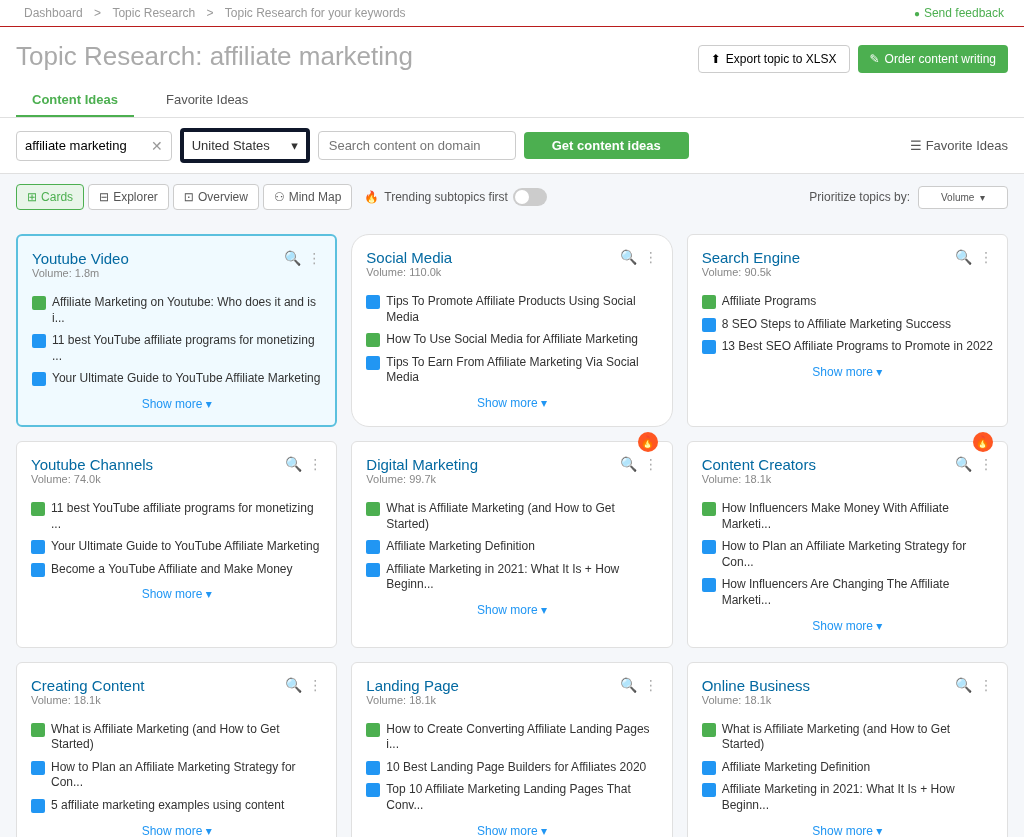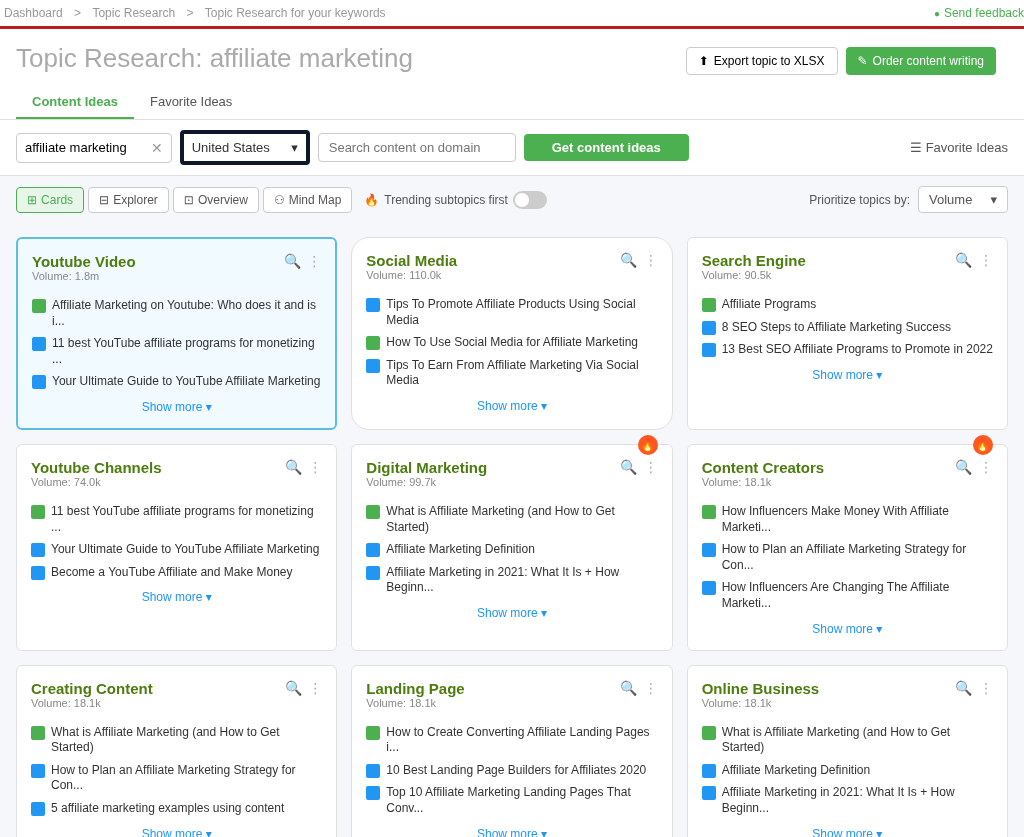--- a/index.html
+++ b/index.html
@@ -1,49 +1,49 @@
 <!DOCTYPE html>
 <html><head>
   <meta charset="utf-8">
   <style>
     * { box-sizing: border-box; margin: 0; padding: 0; }
     body { font-family: Arial, sans-serif; font-size: 13px; color: #333; background: #f5f7fa; }
 
     .top-bar {
       background: #fff;
-      border-bottom: 3px solid #b91c1c;
-      padding: 6px 0;
+      border-bottom: 1px solid #b91c1c;
+      padding: 6px 20px;
       display: flex;
       justify-content: space-between;
       align-items: flex-end;
     }
     .breadcrumb { font-size: 12px; color: #666; }
     .breadcrumb span { color: #999; margin: 0 4px; }
     .send-feedback { font-size: 12px; color: #4CAF50; display: flex; align-items: center; gap: 4px; cursor: pointer; }
     .send-feedback::before { content: '●'; color: #4CAF50; font-size: 10px; }
 
     .header-area {
       background: #fff;
-      padding: 14px 28px 0 16px;
+      padding: 14px 16px 0 16px;
       border-bottom: 1px solid #e0e0e0;
     }
     .page-title { font-size: 26px; font-weight: bold; margin-bottom: 12px; }
     .page-title span { color: #aaa; font-weight: normal; }
     .btn-export {
       border: 1px solid #ccc; background: #fff; padding: 6px 12px;
       border-radius: 4px; font-size: 12px; cursor: pointer; display: flex; align-items: center; gap: 5px;
     }
     .btn-order {
       background: #4CAF50; color: #fff; border: none; padding: 6px 12px;
       border-radius: 4px; font-size: 12px; cursor: pointer; display: flex; align-items: center; gap: 5px;
     }
 
     .tabs-row {
       display: flex;
-      gap: 0;
+      gap: 16px;
     }
     .tab {
       padding: 8px 16px;
       font-size: 13px;
       cursor: pointer;
       border-bottom: 2px solid transparent;
       color: #555;
     }
     .tab.active {
       border-bottom: 2px solid #4CAF50;
@@ -110,43 +110,43 @@
       position: relative; cursor: pointer; display: inline-block;
     }
     .toggle::after {
       content: ''; position: absolute; top: 2px; left: 2px;
       width: 14px; height: 14px; background: #fff; border-radius: 50%;
     }
     .prioritize-row {
       margin-left: auto; display: flex; align-items: center; gap: 8px; font-size: 12px; color: #555;
     }
     .volume-select {
-      border: 1px solid #ccc; background: #fff; padding: 5px 10px;
-      border-radius: 4px; font-size: 13px; cursor: pointer;
+      border: 1px solid #ccc; background: #fff; padding: 5px 22px;
+      border-radius: 4px; font-size: 10px; cursor: pointer;
       display: flex; align-items: center; gap: 4px; min-width: 90px;
     }
 
     .cards-grid {
       display: grid;
       grid-template-columns: repeat(3, 1fr);
       gap: 14px;
       padding: 14px 16px;
     }
 
     .card {
       background: #fff;
       border: 1px solid #e0e0e0;
       border-radius: 6px;
       padding: 14px;
       position: relative;
     }
     .card.highlighted { border: 2px solid #5bc0de; background: #f0faff; }
 
     .card-header { display: flex; justify-content: space-between; align-items: flex-start; margin-bottom: 4px; }
-    .card-title { font-size: 15px; font-weight: bold; color: #4d7c0f; }
+    .card-title { font-size: 15px; font-weight: normal; color: #0369a1; }
     .card-volume { font-size: 11px; color: #888; margin-bottom: 12px; }
     .card-actions { display: flex; gap: 6px; color: #aaa; cursor: pointer; }
     .card-actions span { font-size: 14px; }
 
     .card-item { display: flex; align-items: flex-start; gap: 6px; margin-bottom: 7px; font-size: 12px; color: #333; line-height: 1.3; }
     .item-icon-green { width: 14px; height: 14px; background: #4CAF50; border-radius: 2px; flex-shrink: 0; margin-top: 1px; }
     .item-icon-blue { width: 14px; height: 14px; background: #2196F3; border-radius: 2px; flex-shrink: 0; margin-top: 1px; }
 
     .show-more { text-align: center; margin-top: 10px; font-size: 12px; color: #2196F3; cursor: pointer; }
     .show-more-btn { color: #2196F3; background: none; border: none; cursor: pointer; font-size: 12px; }

